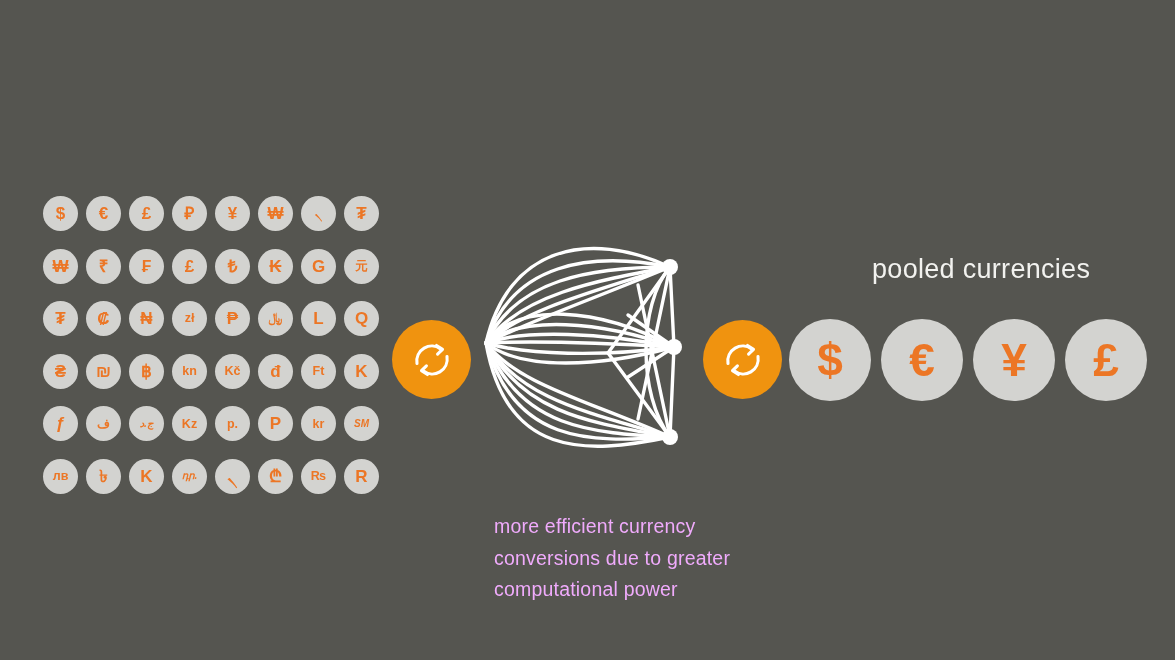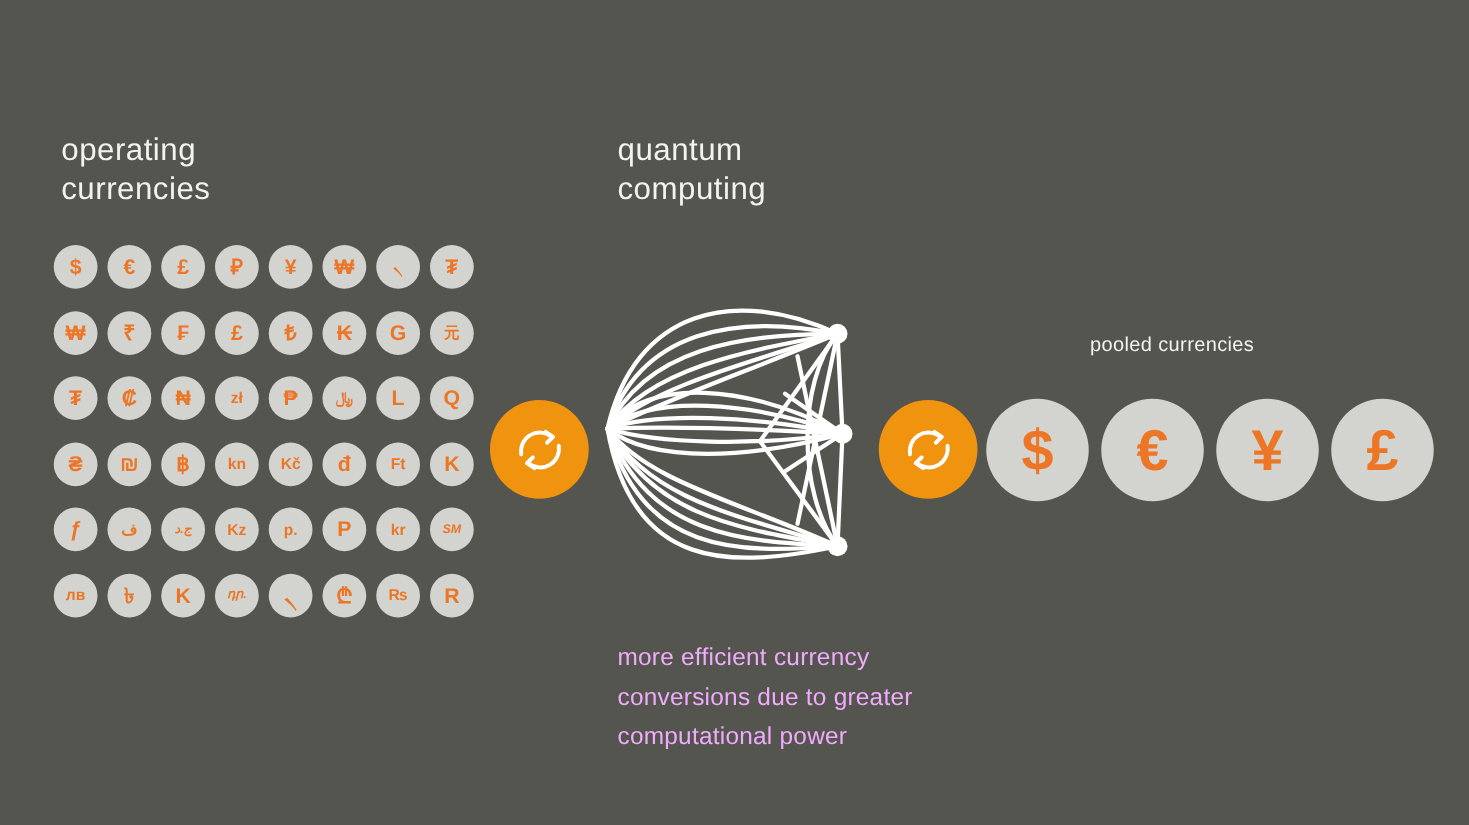--- a/index.html
+++ b/index.html
@@ -19,23 +19,23 @@
     line-height: 31px;
     font-weight: 400;
     letter-spacing: 0.4px;
     white-space: pre-line;
   }
   #heading-operating { left: 49px; top: 105px; }
   #heading-quantum   { left: 494px; top: 105px; }
 
   #label-pooled {
     position: absolute;
-    left: 872px; top: 268px;
+    left: 872px; top: 254px;
     color: #f2f2ef;
-    font-size: 16px;
+    font-size: 27px;
     letter-spacing: 0.3px;
     font-weight: 400;
     white-space: nowrap;
   }
 
   #caption-efficiency {
     position: absolute;
     left: 494px; top: 511px;
     width: 340px;
     color: #f0abfc;
@@ -105,25 +105,21 @@
   #convert-right { left: 703px; }
 
   
   #neural-net { position: absolute; left: 478px; top: 225px; width: 222px; height: 240px; }
 </style>
 </head>
 <body>
 
 <div id="stage">
 
-  <div class="heading" id="heading-operating">operating
-currencies</div>
-
-  <div class="heading" id="heading-quantum">quantum
-computing</div>
+
 
   <div id="currency-grid">
       <div class="coin-sm">$</div>
       <div class="coin-sm">€</div>
       <div class="coin-sm">£</div>
       <div class="coin-sm">₽</div>
       <div class="coin-sm">¥</div>
       <div class="coin-sm">₩</div>
       <div class="coin-sm tiny">৲</div>
       <div class="coin-sm">₮</div>

